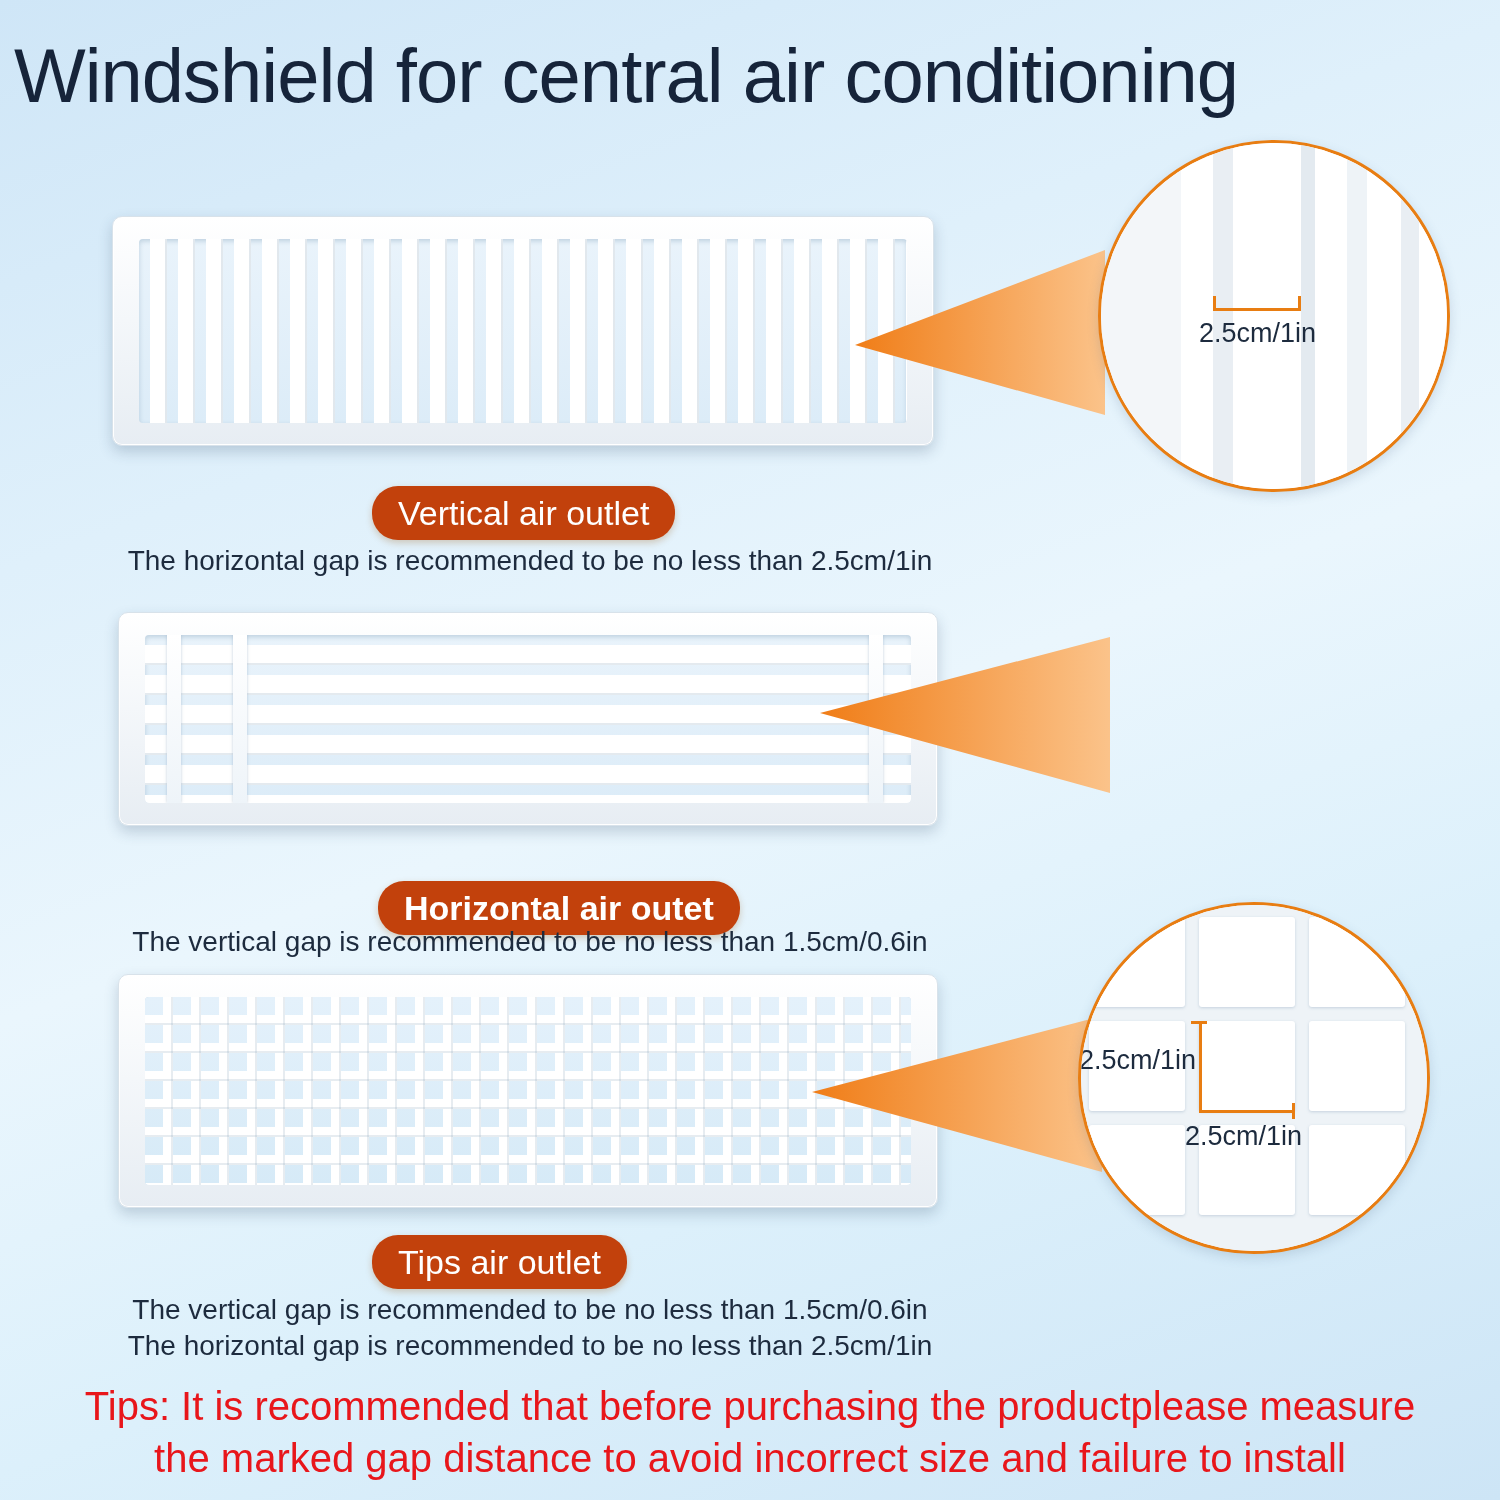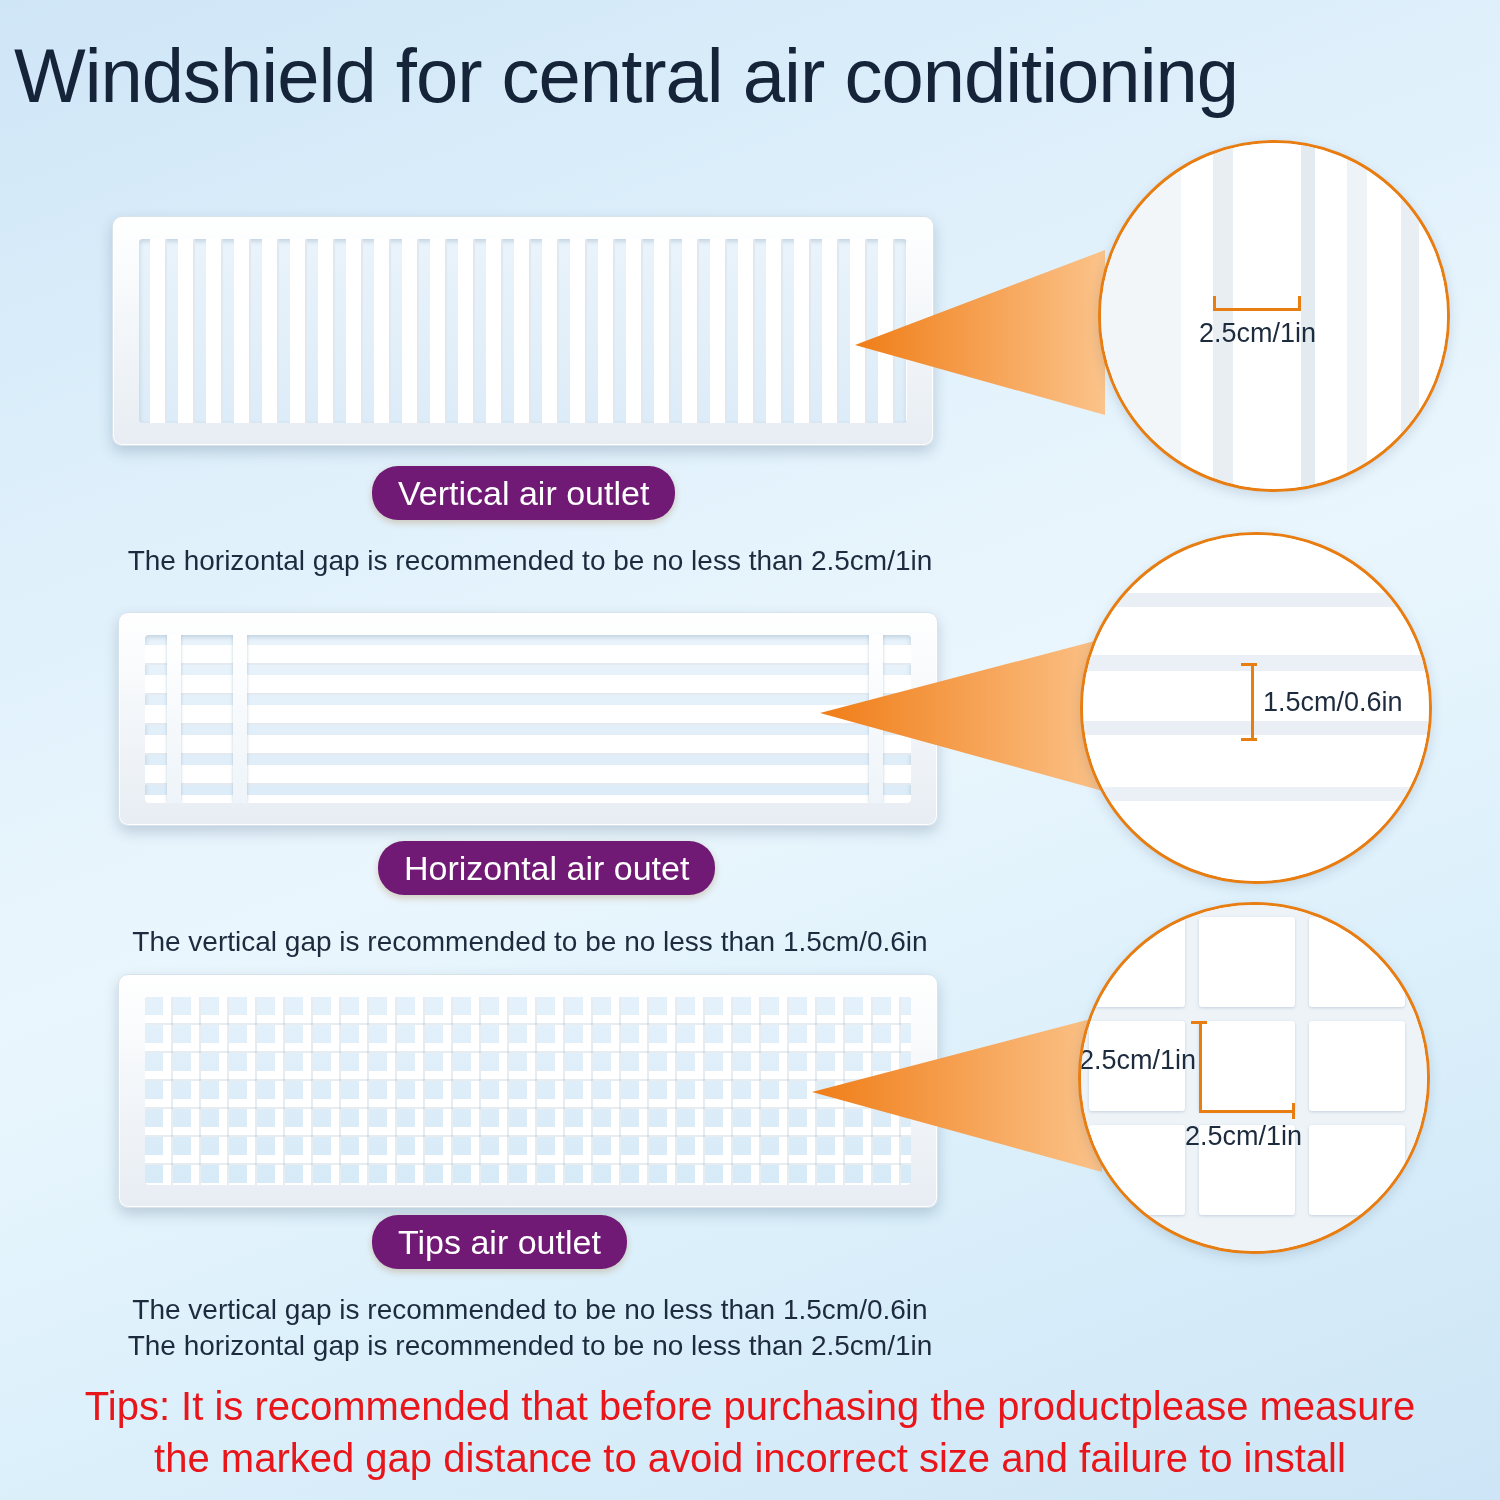--- a/index.html
+++ b/index.html
@@ -72,24 +72,25 @@
       linear-gradient(180deg,#e4f1fb,#d6eaf7);
   }
   .mesh:after{content:"";position:absolute;inset:0;
     background:
       repeating-linear-gradient(90deg, rgba(0,0,0,0) 0 26px, rgba(120,150,175,.18) 26px 28px),
       repeating-linear-gradient(180deg, rgba(0,0,0,0) 0 26px, rgba(120,150,175,.18) 26px 28px);
   }
 
   
   .pill{
-    position:absolute;background:#701a75;color:#fff;border-radius:26px;
+    position:absolute;background:#c2410c;color:#fff;border-radius:26px;
     display:flex;align-items:center;justify-content:center;
     font-size:34px;height:54px;padding:0 26px;white-space:nowrap;
     box-shadow:0 3px 7px rgba(150,90,20,.28);
+    margin-top:20px;
   }
   .caption{position:absolute;font-size:28px;color:#1d2b3e;white-space:nowrap;text-align:center;}
 
   
   .circle{
     position:absolute;border-radius:50%;border:3px solid #e87d12;
     background:#fdfefe;overflow:hidden;
     box-shadow:0 4px 12px rgba(60,90,120,.18);
   }
   .cone{position:absolute;}
@@ -170,29 +171,22 @@
   <svg class="cone" style="left:820px;top:625px;width:300px;height:180px;" viewBox="0 0 300 180">
     <defs>
       <linearGradient id="g2" x1="0" y1="0" x2="1" y2="0">
         <stop offset="0%" stop-color="#f07d17"></stop>
         <stop offset="100%" stop-color="#fbc38a"></stop>
       </linearGradient>
     </defs>
     <polygon points="0,88 290,12 290,168" fill="url(#g2)"></polygon>
   </svg>
 
-  <div class="circle" style="left:1080px;top:532px;width:346px;height:346px;">
-    <div class="c2-bars"></div>
-    <div class="tickv" style="left:168px;top:128px;height:78px;"></div>
-    <div class="tickh" style="left:158px;top:128px;width:16px;"></div>
-    <div class="tickh" style="left:158px;top:203px;width:16px;"></div>
-    <div class="dim" style="left:180px;top:152px;">1.5cm/0.6in</div>
-  </div>
-
-  <div class="pill" style="left:378px;top:841px;">Horizontal air outet</div>
+
+  <div class="pill" style="left:378px;top:861px;font-weight:bold;">Horizontal air outet</div>
   <div class="caption" style="left:0;top:926px;width:1060px;">The vertical gap is recommended to be no less than 1.5cm/0.6in</div>
 
   <div class="panel" style="left:118px;top:974px;width:818px;height:232px;">
     <div class="panel-inner">
       <div class="mesh"></div>
     </div>
   </div>
 
   <svg class="cone" style="left:812px;top:1000px;width:300px;height:180px;" viewBox="0 0 300 180">
     <defs>

